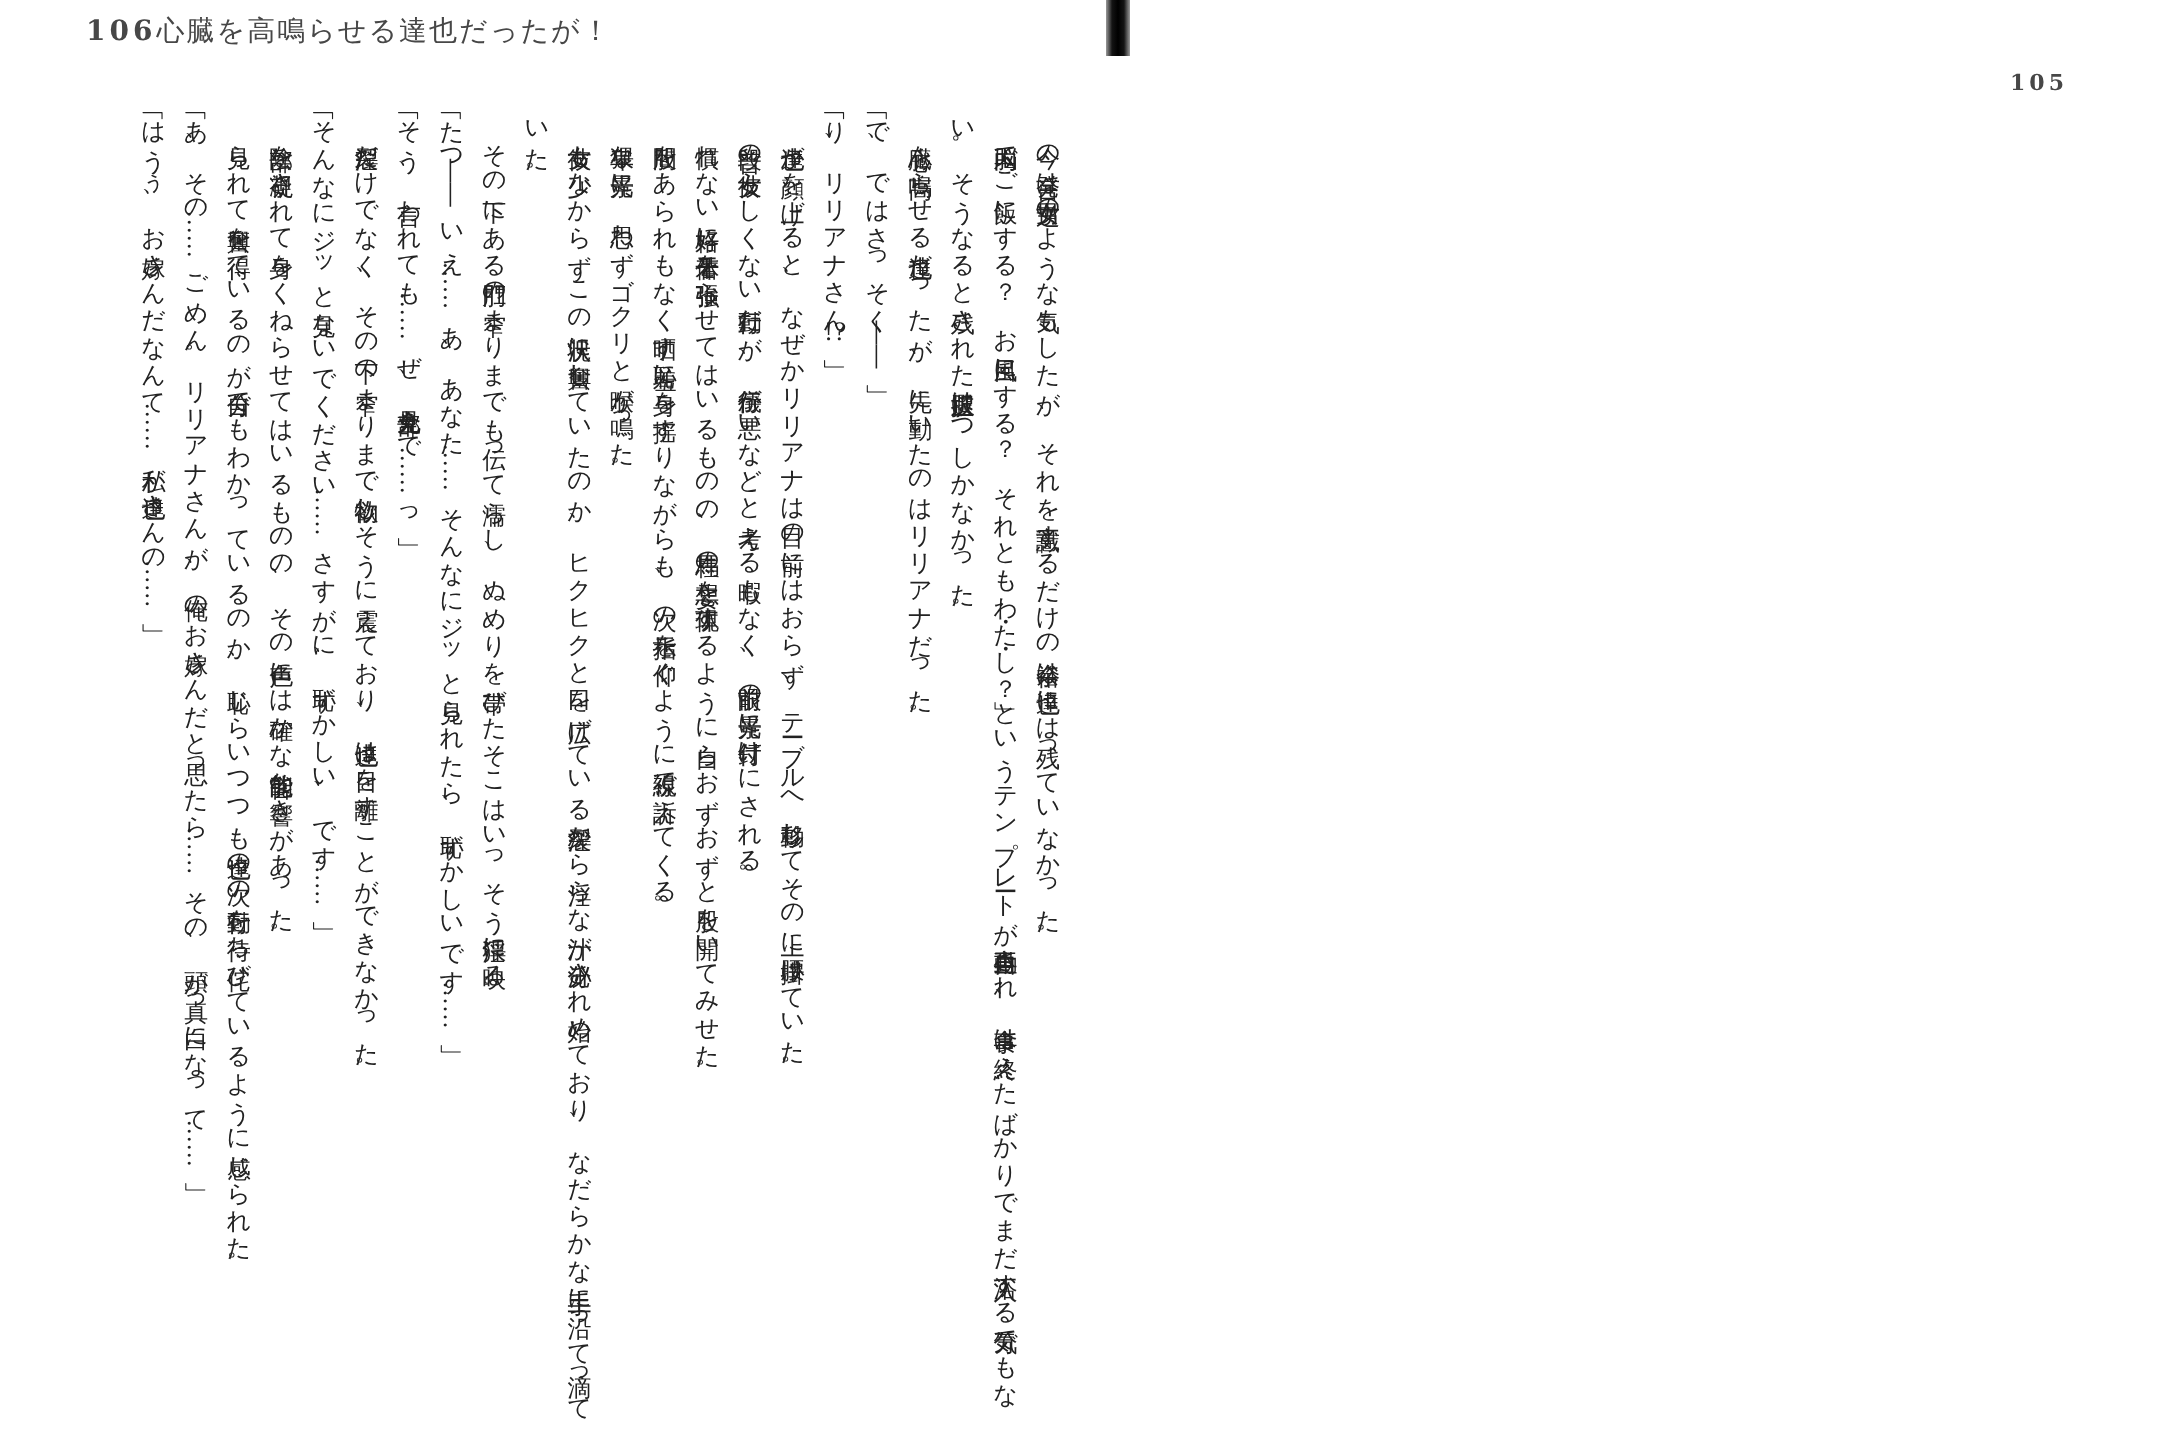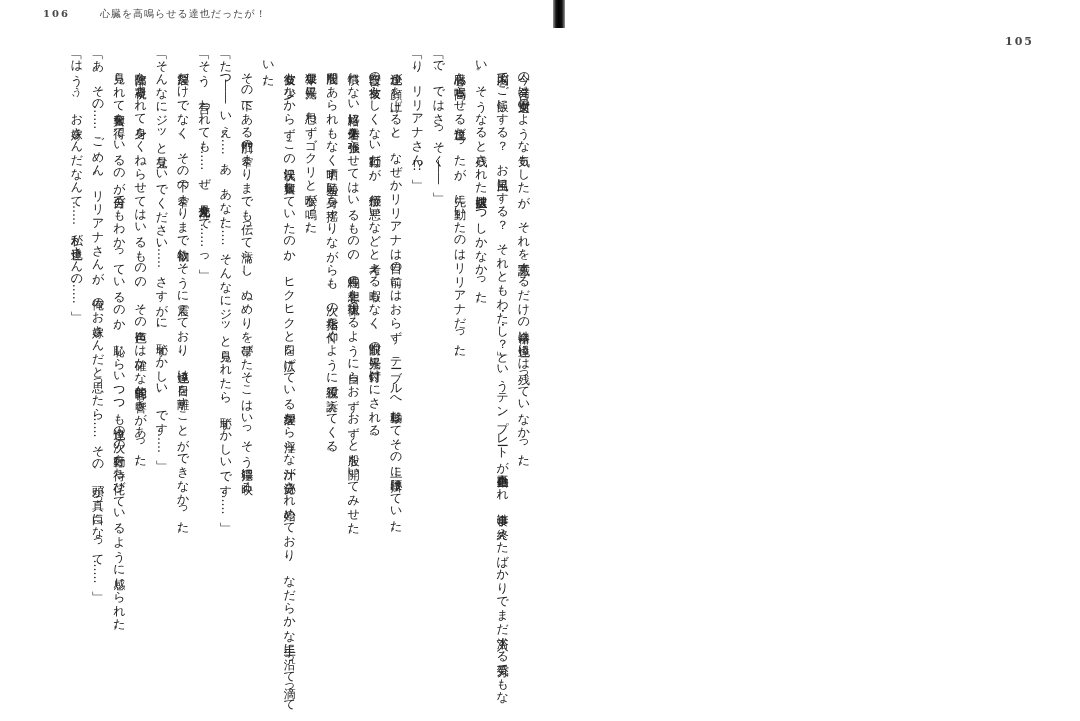--- a/index.html
+++ b/index.html
@@ -3,22 +3,22 @@
 <meta charset="utf-8">
 <style>
   html,body{margin:0;padding:0;background:#ffffff;}
   #screen{position:relative;width:1080px;height:721px;background:#ffffff;overflow:hidden;
           font-family:"DejaVu Serif","Liberation Serif",serif;color:#222222;}
   .gutter{position:absolute;left:553px;top:0;width:12px;height:721px;
           background:linear-gradient(to right,#9a9a9a 0%,#141414 25%,#000000 50%,#141414 75%,#9a9a9a 100%);}
   .page{position:absolute;top:0;height:721px;background:#ffffff;}
   #page-left{left:0;width:553px;}
   #page-right{left:552px;width:515px;margin-top:28px;}
-  .page-header{position:absolute;top:7px;left:43px;display:flex;align-items:baseline;gap:30px;
-               font-size:10px;color:#474747;letter-spacing:1px;}
+  .page-header{position:absolute;top:7px;left:43px;display:flex;align-items:baseline;
+               font-size:14px;color:#474747;letter-spacing:1px;}
   .page-header .pnum{font-weight:bold;letter-spacing:2px;}
   .pnum-right{position:absolute;top:7px;right:33px;font-size:11px;color:#474747;
               font-weight:bold;letter-spacing:2px;}
   .vtext{position:absolute;writing-mode:vertical-rl;-webkit-writing-mode:vertical-rl;
          font-size:12px;line-break:strict;overflow:hidden;}
   #text-left{top:52px;left:42px;width:492px;height:660px;line-height:21.3px;}
   .vtext p{margin:0;padding:0;text-indent:0;}
   .vtext p.ind{text-indent:1em;}
   .tcy{text-combine-upright:all;-webkit-text-combine:horizontal;}
 </style>

